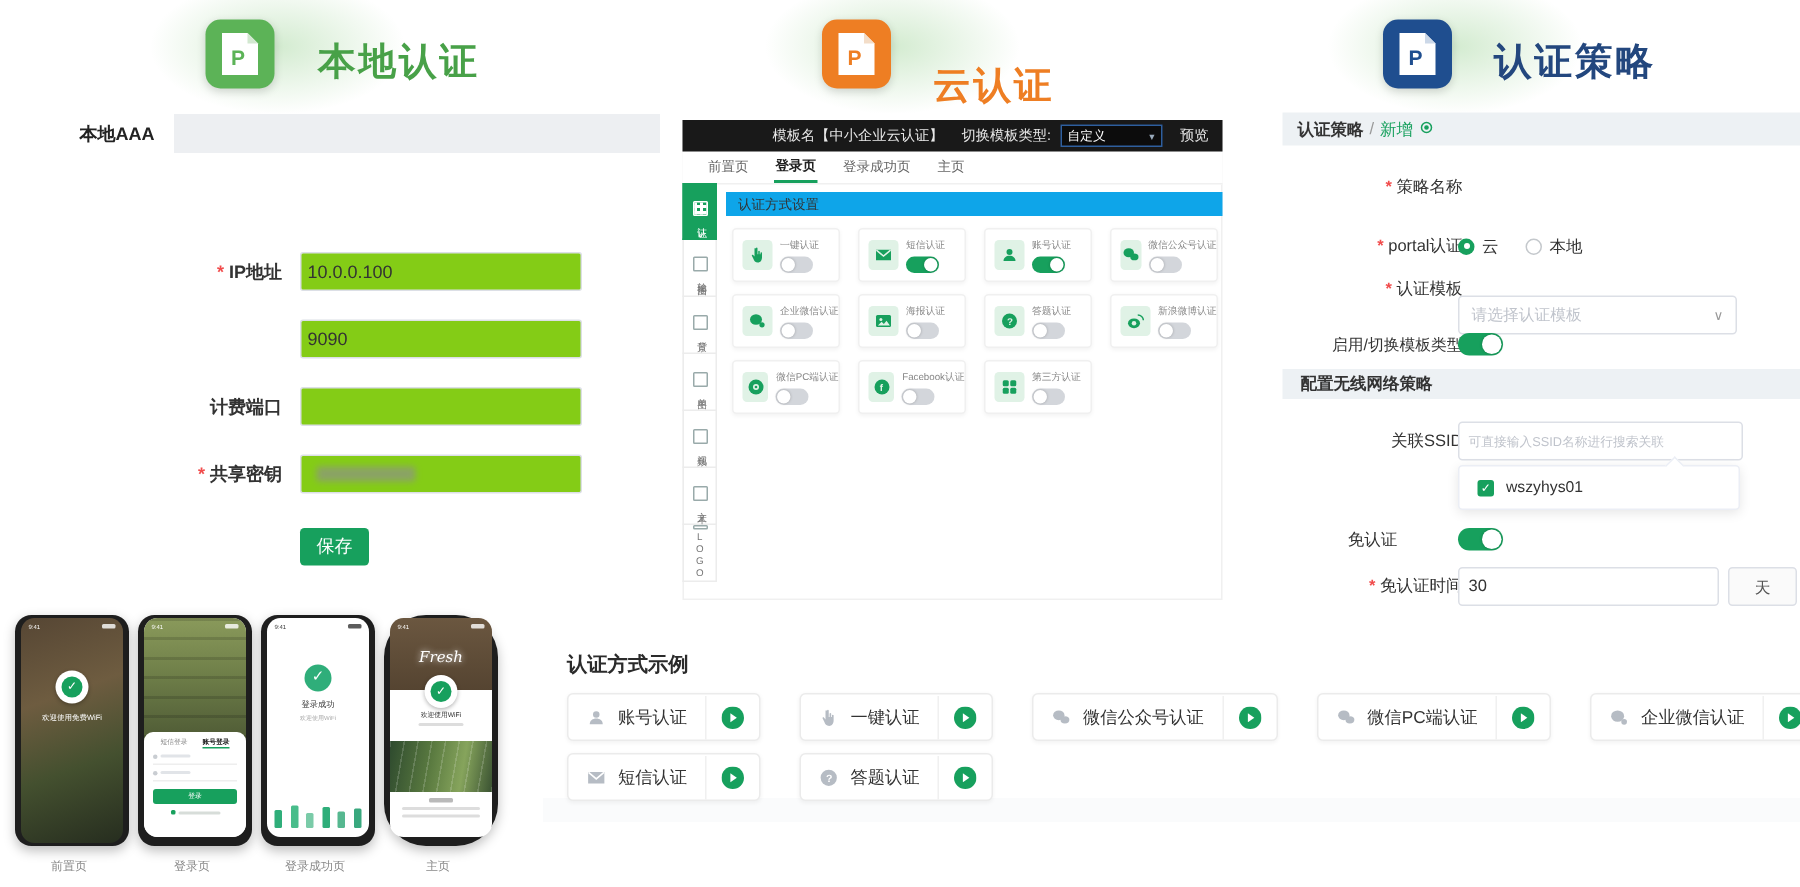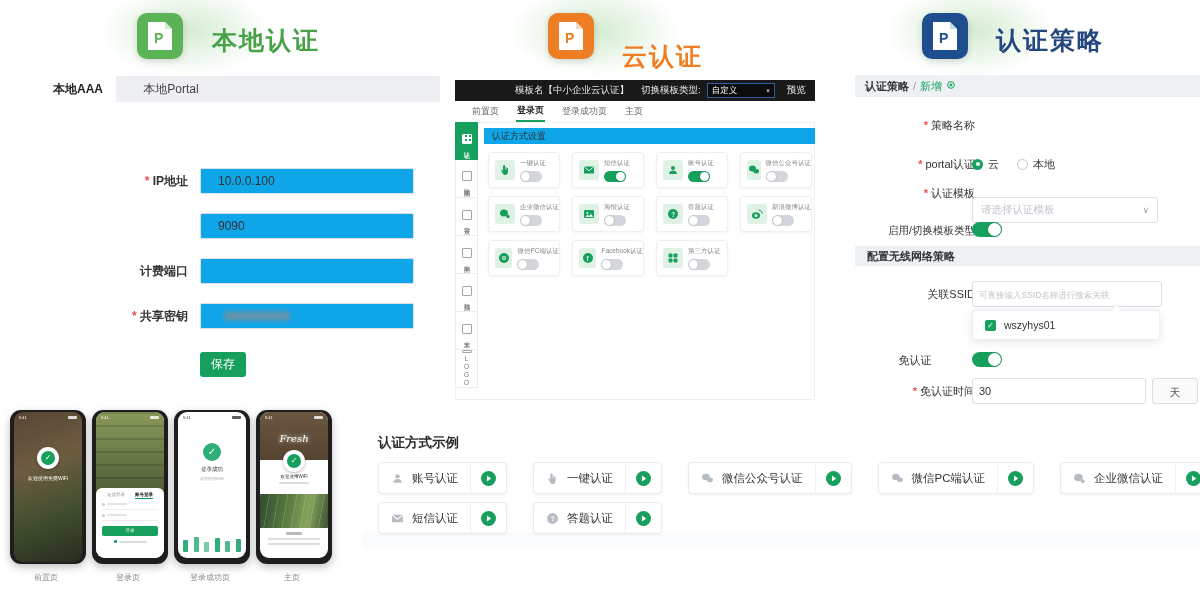--- a/index.html
+++ b/index.html
@@ -15,21 +15,21 @@
   .big-title{position:absolute;font-size:25px;font-weight:bold;letter-spacing:2px;}
 
   
   .tabsbar{position:absolute;left:40px;top:76px;width:400px;height:26px;background:#edeff2;display:flex;}
   .tabsbar .tb{height:26px;line-height:26px;text-align:center;font-size:12px;color:#444;cursor:pointer;}
   .tabsbar .tb.active{background:#fff;font-weight:bold;color:#222;}
   .frow-label{position:absolute;left:28px;width:160px;height:26px;line-height:26px;
               text-align:right;font-size:12px;font-weight:600;color:#333;}
   .req::before{content:"* ";color:#f14c4c;font-weight:bold;}
   .tinput{position:absolute;left:200px;width:178px;height:24px;border:1px solid #dcdfe6;border-radius:2px;
-          font-size:12px;color:#333;padding:0 17px;outline:none;background:#0ea5e9;
+          font-size:12px;color:#333;padding:0 4px;outline:none;background:#84cc16;
           font-family:"Liberation Sans","DejaVu Sans",sans-serif;}
   .tinput::placeholder{color:#c0c4cc;}
   .blurline{width:66px;height:10px;margin:7px 0 0 6px;background:#8e8e8e;border-radius:2px;
             filter:blur(2px);opacity:.65;}
   .btn-save{position:absolute;left:200px;top:352px;width:46px;height:25px;background:#17a05d;color:#fff;
             font-size:12px;line-height:25px;text-align:center;border-radius:3px;cursor:pointer;}
 
   
   .cloud-body{position:absolute;left:455px;top:80px;width:360px;height:320px;background:#fff;
               border:1px solid #f0f0f0;box-sizing:border-box;}
@@ -177,21 +177,20 @@
     <svg width="26" height="30" viewBox="0 0 26 30">
         <path d="M1 1h17l7 7v21H1z" fill="#fff"></path>
         <path d="M18 1l7 7h-7z" fill="#d2e8d0"></path>
         <text x="7" y="22" font-size="14" font-weight="bold" fill="currentColor">P</text>
       </svg>
   </div>
   <div class="big-title" style="left:212px;top:24px;color:#48a148;">本地认证</div>
 
   <div class="tabsbar">
     <div class="tb active" style="width:76px;">本地AAA</div>
-    <div class="tb" style="width:110px;">本地Portal</div>
   </div>
 
   <div class="frow-label req" style="top:168px;"><span>IP地址</span></div>
   <input class="tinput" style="top: 168px;" value="10.0.0.100">
   <input class="tinput" style="top: 213px;" value="9090">
   <div class="frow-label" style="top:258px;"><span>计费端口</span></div>
   <input class="tinput" style="top: 258px;" value="">
   <div class="frow-label req" style="top:303px;"><span>共享密钥</span></div>
   <div class="tinput" style="top:303px;">
       <div class="blurline"></div>
@@ -511,21 +510,21 @@
       <div class="p3il">
         <span class="fig" style="height:12px;background:#2fae7a;"></span>
         <span class="fig" style="height:15px;background:#49bd8b;"></span>
         <span class="fig" style="height:10px;background:#7acba8;"></span>
         <span class="fig" style="height:14px;background:#2fae7a;"></span>
         <span class="fig" style="height:11px;background:#56b890;"></span>
         <span class="fig" style="height:13px;background:#39a87e;"></span>
       </div>
     </div>
   </div>
-  <div class="phone" style="left:256px;top:410px;">
+  <div class="phone" style="left:256px;top:410px;border-radius:28px;">
     <div class="scr">
       <div class="p4top">
         <div class="sb" style="color:#fff;">
             <span class="t">9:41</span>
             <span class="b"></span>
           </div>
         <div class="p4fresh">Fresh</div>
         <div class="p4logo">
             <div class="applogo">
               <div class="in">✓</div>

